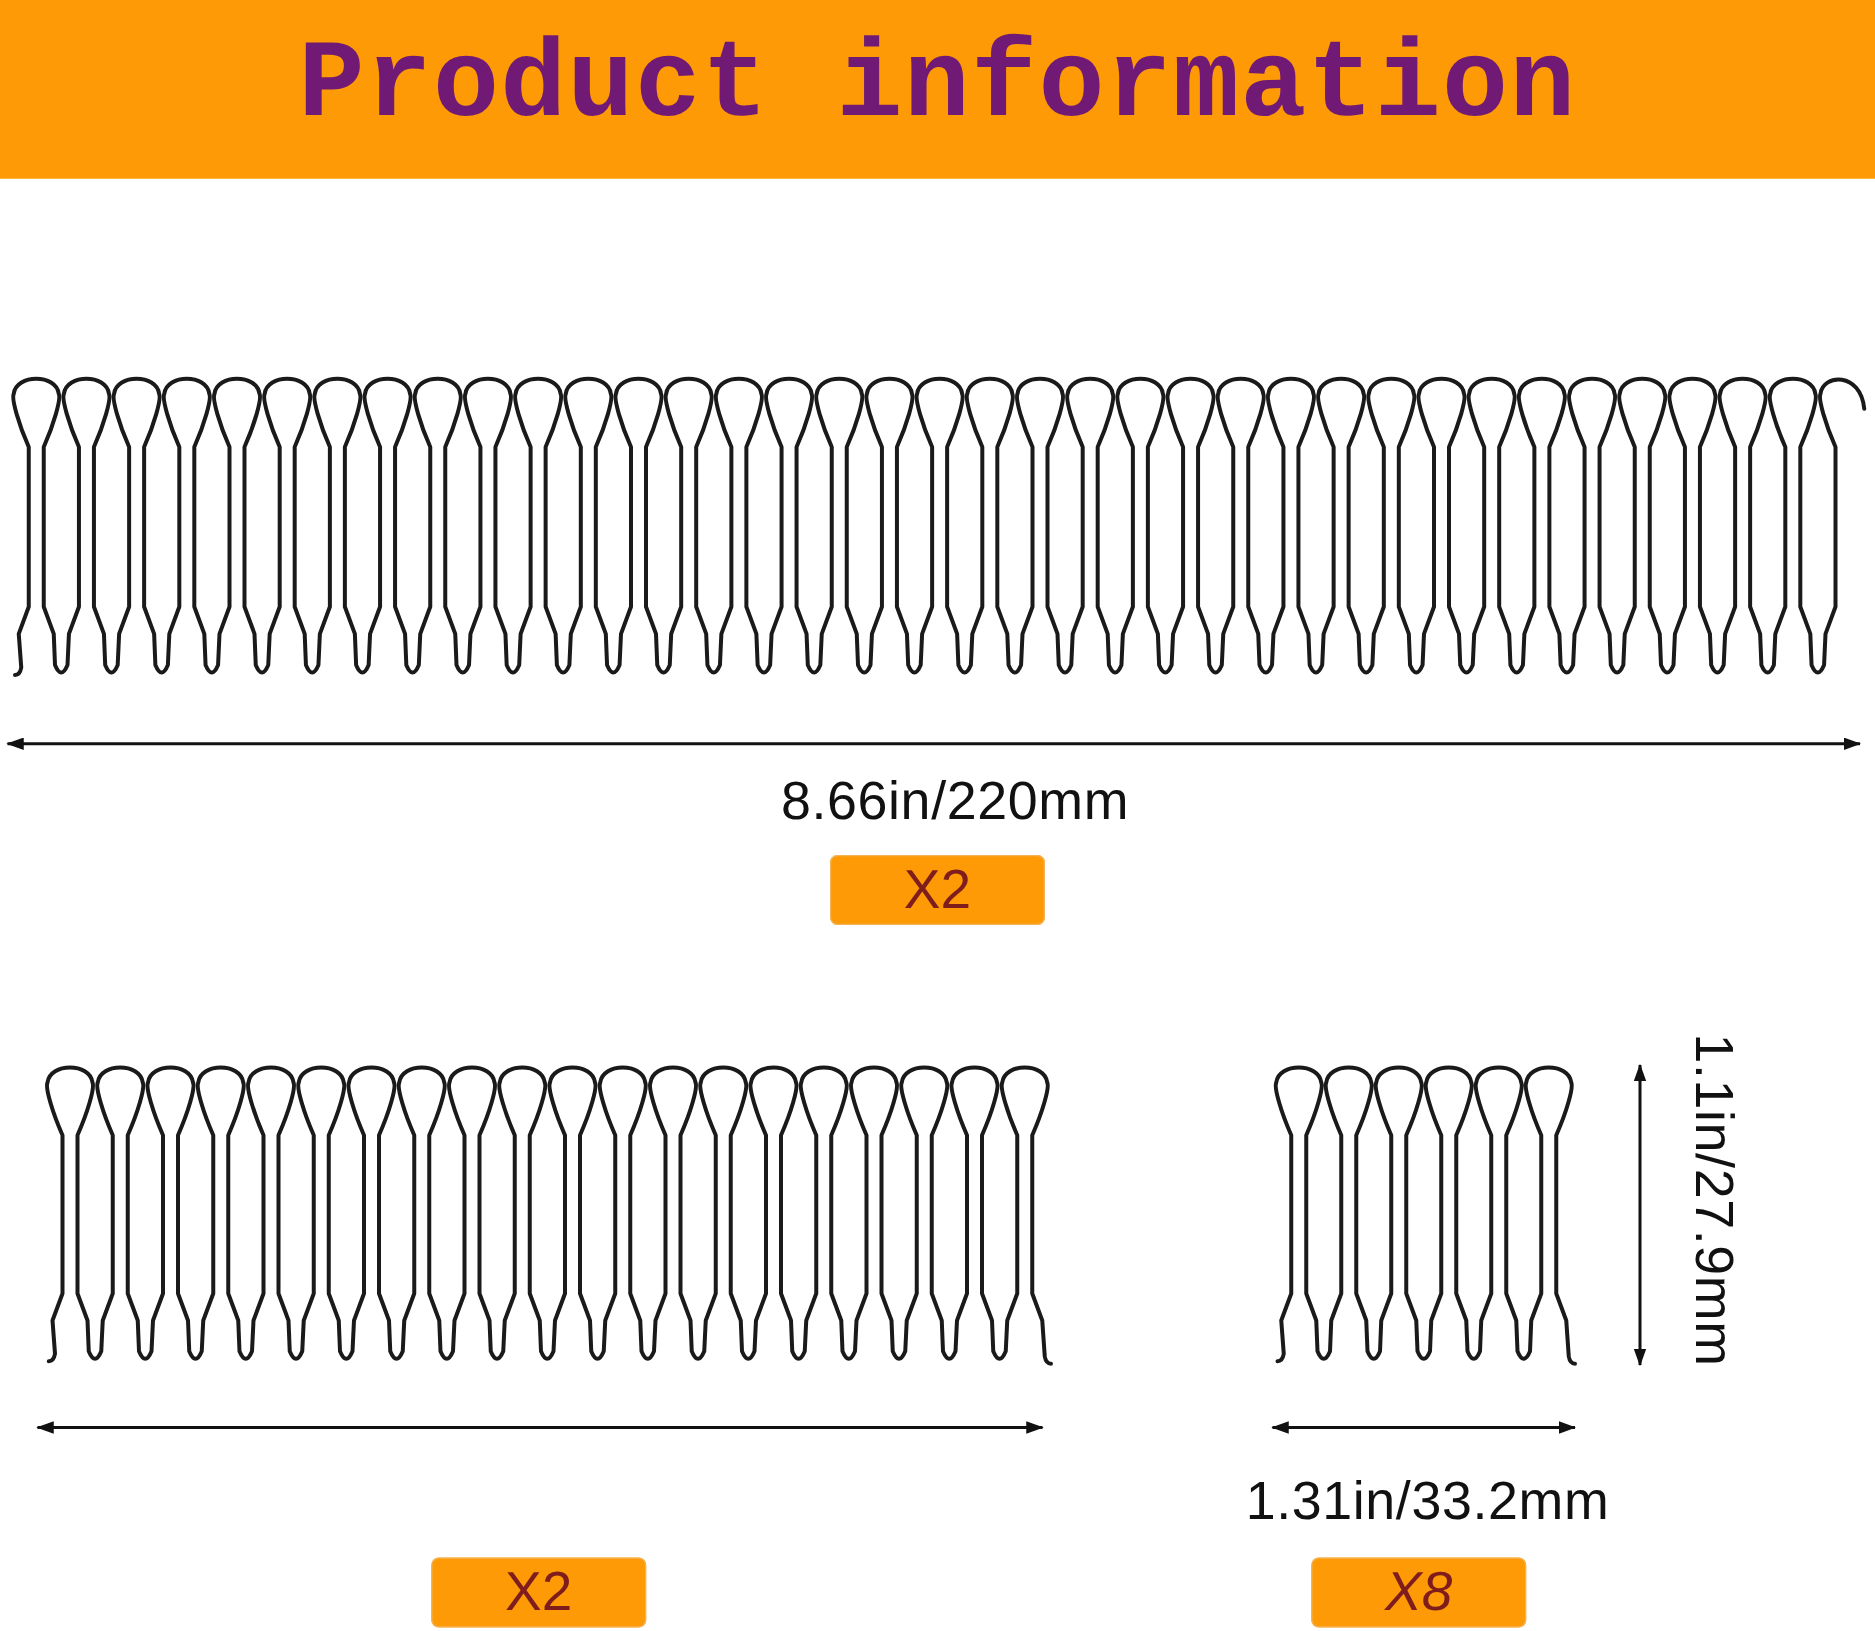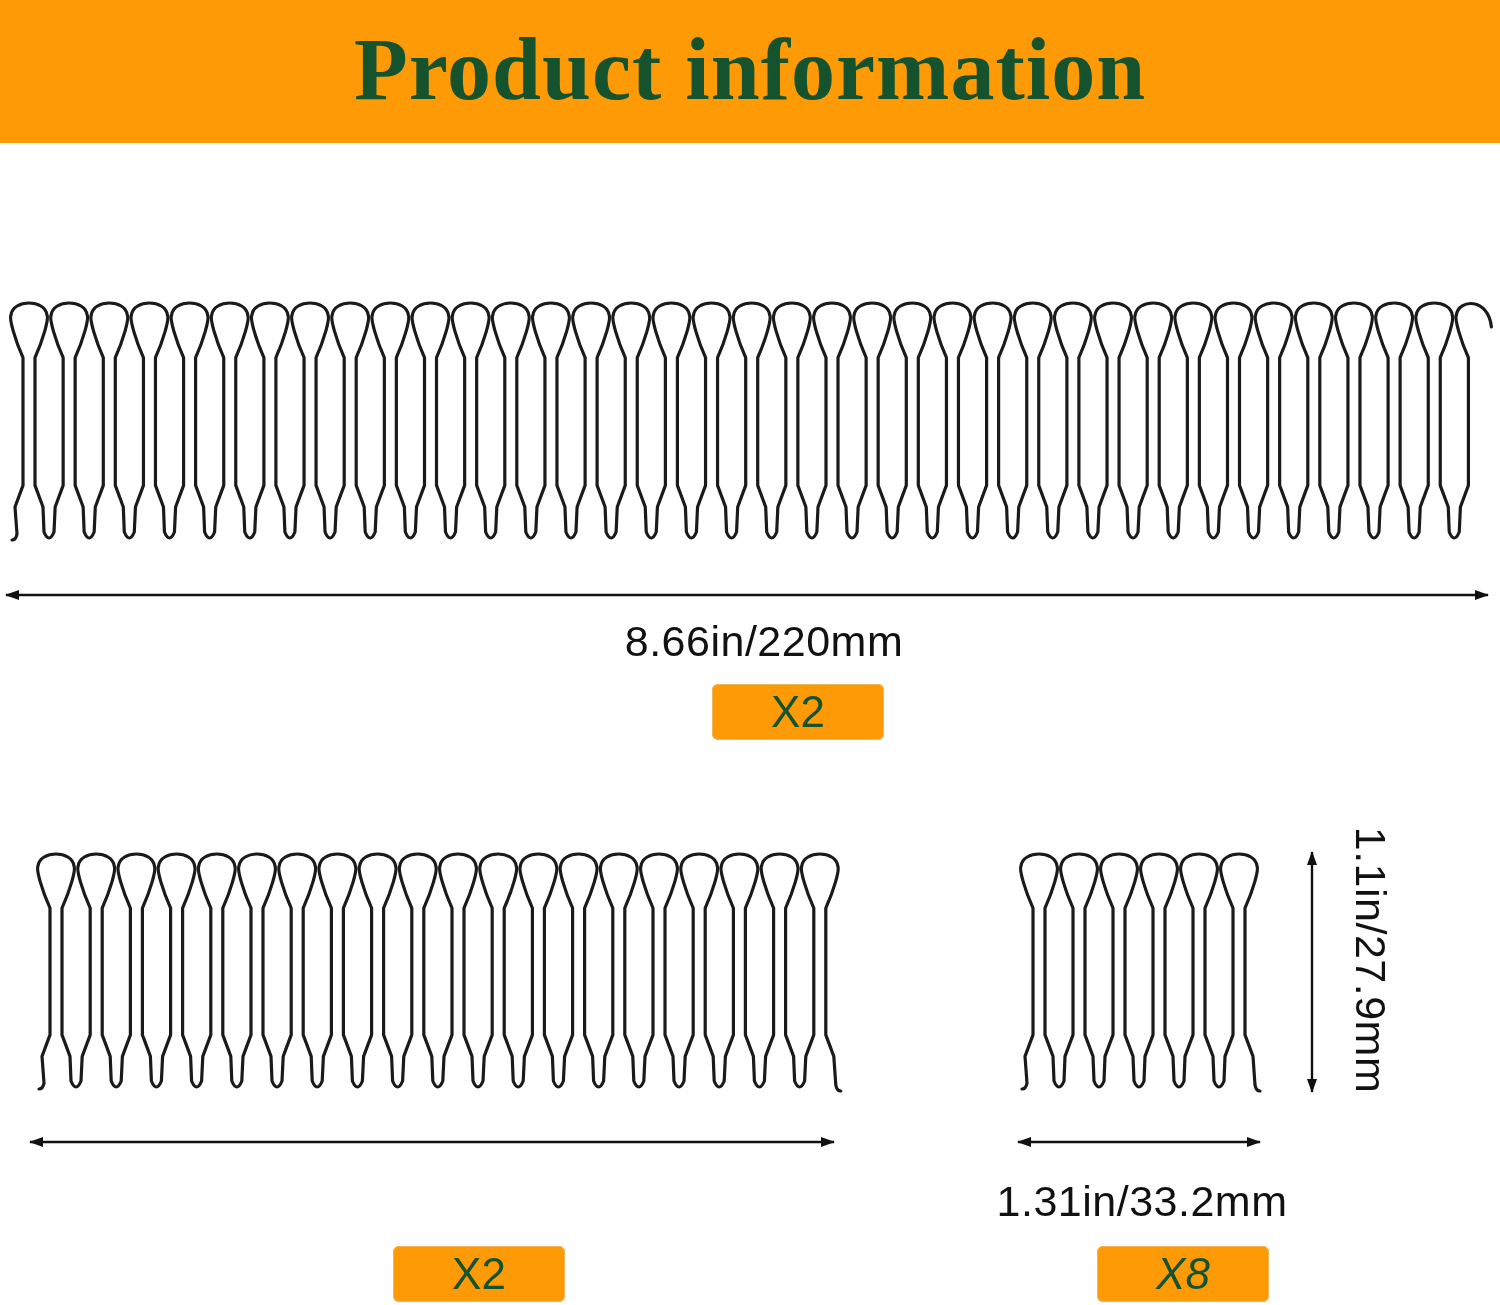--- a/index.html
+++ b/index.html
@@ -1,22 +1,22 @@
 <!DOCTYPE html>
 <html><head>
 <meta charset="utf-8">
 <style>
   html, body { margin: 0; padding: 0; background: #ffffff; }
   #page { position: relative; width: 1500px; height: 1305px; background: #ffffff; overflow: hidden; font-family: "Liberation Sans", sans-serif; }
   .banner { position: absolute; left: 0; top: 0; width: 1500px; height: 143px; background: #fe9a05; display: flex; align-items: center; justify-content: center; }
-  .banner-title { color: #14532d; font-family: Liberation Serif, serif; font-weight: bold; font-size: 88px; letter-spacing: 1px; line-height: 1; margin-top: -4px; }
+  .banner-title { color: #701a75; font-family: Liberation Mono, monospace; font-weight: bold; font-size: 88px; letter-spacing: 1px; line-height: 1; margin-top: -4px; }
   svg.layer { position: absolute; left: 0; top: 0; width: 1500px; height: 1305px; }
   .dim-label { position: absolute; color: #111111; font-family: "Liberation Sans", sans-serif; font-size: 43px; line-height: 1; white-space: nowrap; transform: translateX(-50%); letter-spacing: 0.5px; }
   .dim-label.vertical { transform: translate(-50%, -50%) rotate(90deg); transform-origin: center center; }
-  .qty-badge { position: absolute; background: #fe9a05; color: #14532d; border-radius: 6px; display: flex; align-items: center; justify-content: center; font-family: "Liberation Sans", sans-serif; font-size: 44px; line-height: 1; box-shadow: 0 0 0 1px #f3b458 inset; margin-left: 48px; }
+  .qty-badge { position: absolute; background: #fe9a05; color: #7f1d1d; border-radius: 6px; display: flex; align-items: center; justify-content: center; font-family: "Liberation Sans", sans-serif; font-size: 44px; line-height: 1; box-shadow: 0 0 0 1px #f3b458 inset; }
 </style>
 </head>
 <body>
 
 <div id="page">
   <div class="banner">
     <span class="banner-title">Product information</span>
   </div>
 
   <svg class="layer" id="drawing" viewBox="0 0 1500 1305" xmlns="http://www.w3.org/2000/svg">

